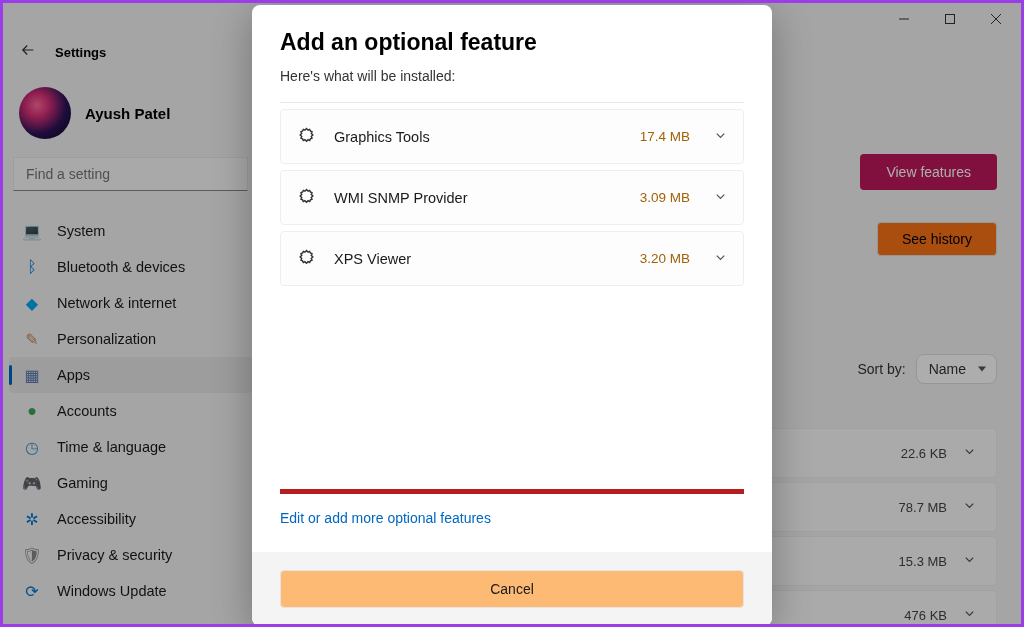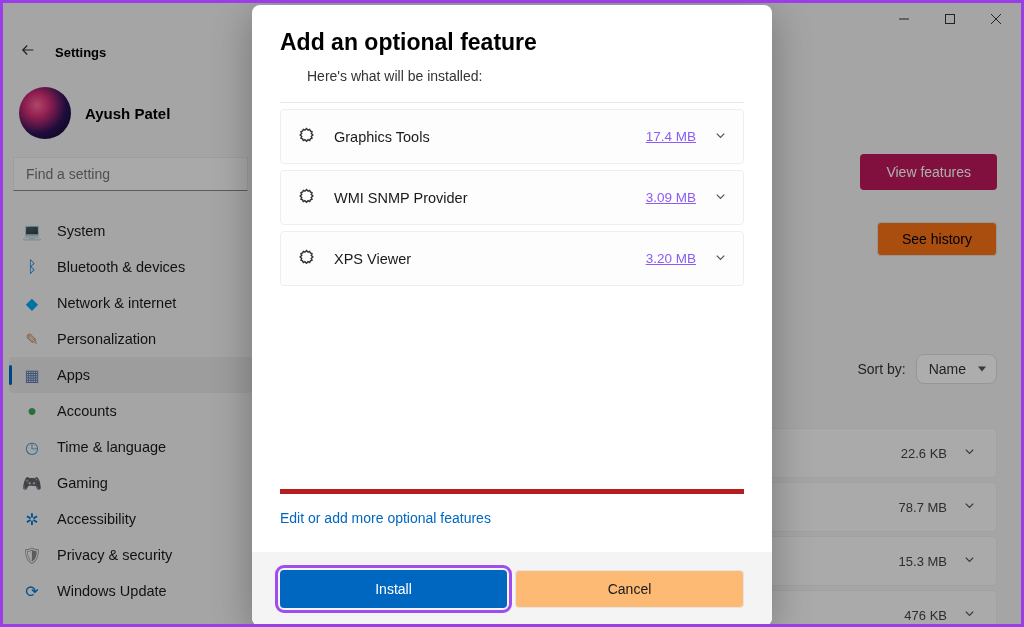--- a/index.html
+++ b/index.html
@@ -36,26 +36,26 @@
 .sort-select { background: #fff; border: 1px solid #ddd; padding: 6px 30px 6px 12px; border-radius: 8px; font-size: 14px; position: relative; }
 .sort-select::after { content: ""; position: absolute; right: 10px; top: 50%; transform: translateY(-50%); border-left: 4px solid transparent; border-right: 4px solid transparent; border-top: 5px solid #555; }
 .bg-item { display: flex; justify-content: flex-end; align-items: center; gap: 16px; background: #fbfbfb; border: 1px solid #eee; border-radius: 4px; padding: 16px 20px; margin-bottom: 4px; font-size: 13px; color: #444; }
 .bg-item .chev { color: #555; }
 .bg-list { margin-top: 44px; }
 
 .overlay { position: absolute; inset: 0; background: rgba(0,0,0,0.32); display: flex; align-items: flex-start; justify-content: center; }
 .dialog { width: 520px; height: 621px; background: #fff; border-radius: 8px; box-shadow: 0 8px 40px rgba(0,0,0,0.3); display: flex; flex-direction: column; margin-top: 2px; }
 .dialog-body { padding: 24px 28px 8px; flex: 1; display: flex; flex-direction: column; }
 .dialog-title { font-size: 23px; font-weight: 600; margin-bottom: 12px; }
-.dialog-sub { font-size: 14px; color: #333; margin-bottom: 18px; margin-left: 27px; }
+.dialog-sub { font-size: 14px; color: #333; margin-bottom: 18px; }
 .feat-list { border-top: 1px solid #e8e8e8; }
 .feat { display: flex; align-items: center; gap: 18px; padding: 17px 16px; border: 1px solid #eee; border-radius: 4px; margin-top: 6px; background: #fdfdfd; }
 .feat-icon { width: 19px; height: 19px; color: #333; }
 .feat-name { flex: 1; font-size: 14.5px; color: #1a1a1a; }
-.feat-size { font-size: 13.5px; color: #8b5cf6; margin-right: 0; text-decoration: underline; }
+.feat-size { font-size: 13.5px; color: #a16207; margin-right: 6px; }
 .feat .chev { color: #555; }
 .spacer { flex: 1; }
 .edit-link { font-size: 14px; color: #0067c0; padding: 16px 0 18px; border-top: 5px solid #b91c1c; cursor: pointer; }
 .dialog-foot { background: #f4f4f4; padding: 18px 28px; display: flex; gap: 8px; border-radius: 0 0 8px 8px; }
 .btn-primary { flex: 1; background: #0067c0; color: #fff; border: none; padding: 10px; border-radius: 4px; font-size: 14px; outline: 3px solid #a04cf0; outline-offset: 2px; }
 .btn-secondary { flex: 1; background: #fdba74; color: #1a1a1a; border: 1px solid #e5e5e5; padding: 10px; border-radius: 4px; font-size: 14px; }
 
 .chev { display: inline-block; }
 .chev svg { width: 13px; height: 13px; }
 </style>
@@ -216,17 +216,16 @@
     <span class="feat-size">3.20 MB</span>
     <span class="chev"><svg viewBox="0 0 14 14" fill="none" stroke="currentColor" stroke-width="1.4">
                 <path d="M3 5l4 4 4-4"></path>
               </svg></span>
           </div>
         </div>
       <div class="spacer"></div>
       <div class="edit-link">Edit or add more optional features</div>
     </div>
     <div class="dialog-foot">
-      <button class="btn-primary">Install</button>
       <button class="btn-secondary">Cancel</button>
     </div>
   </div>
 </div>
 
 </body></html>

